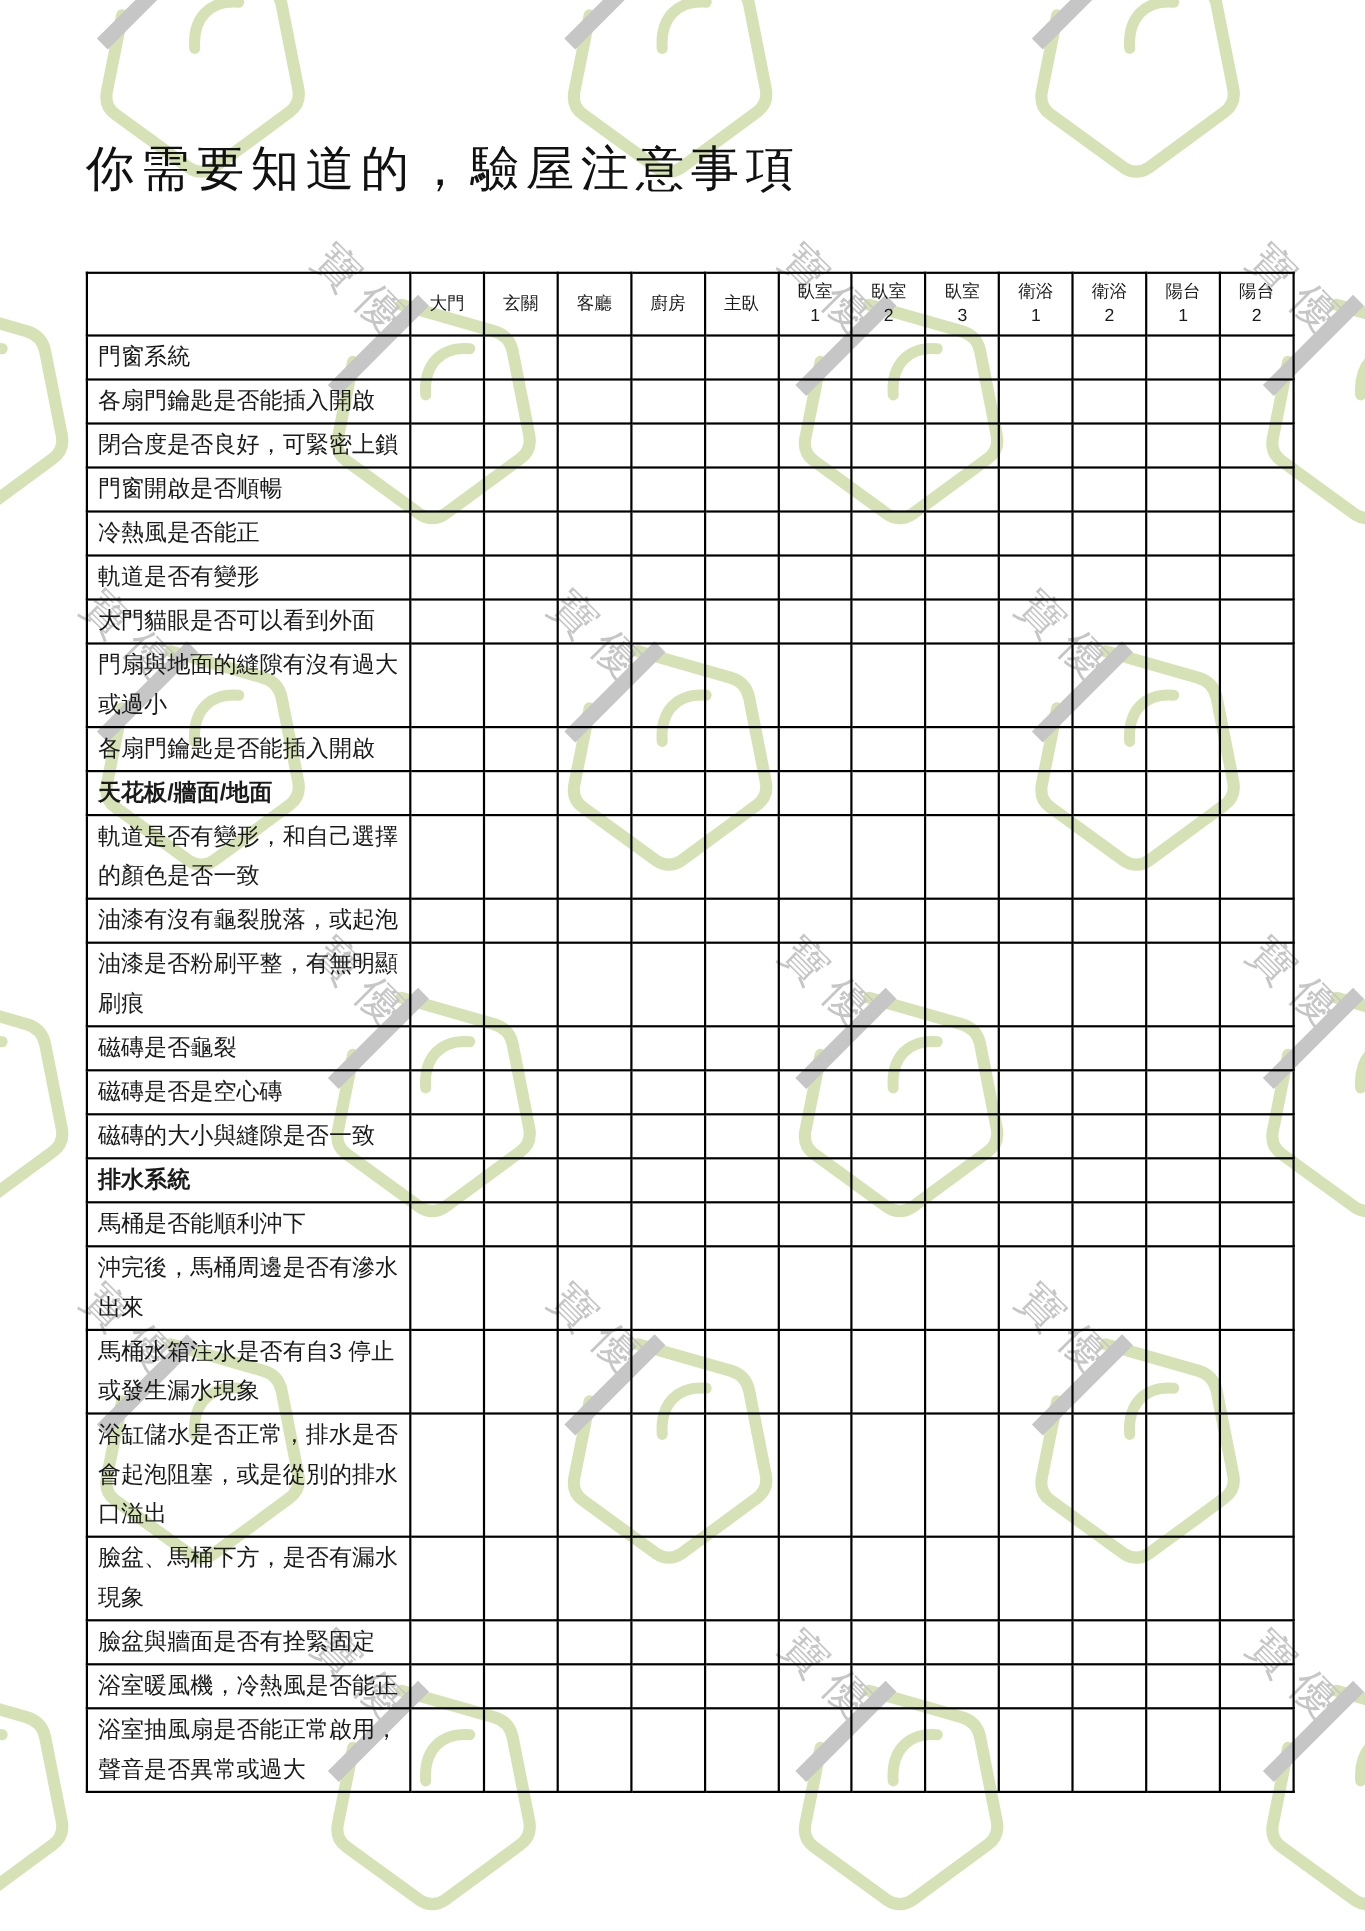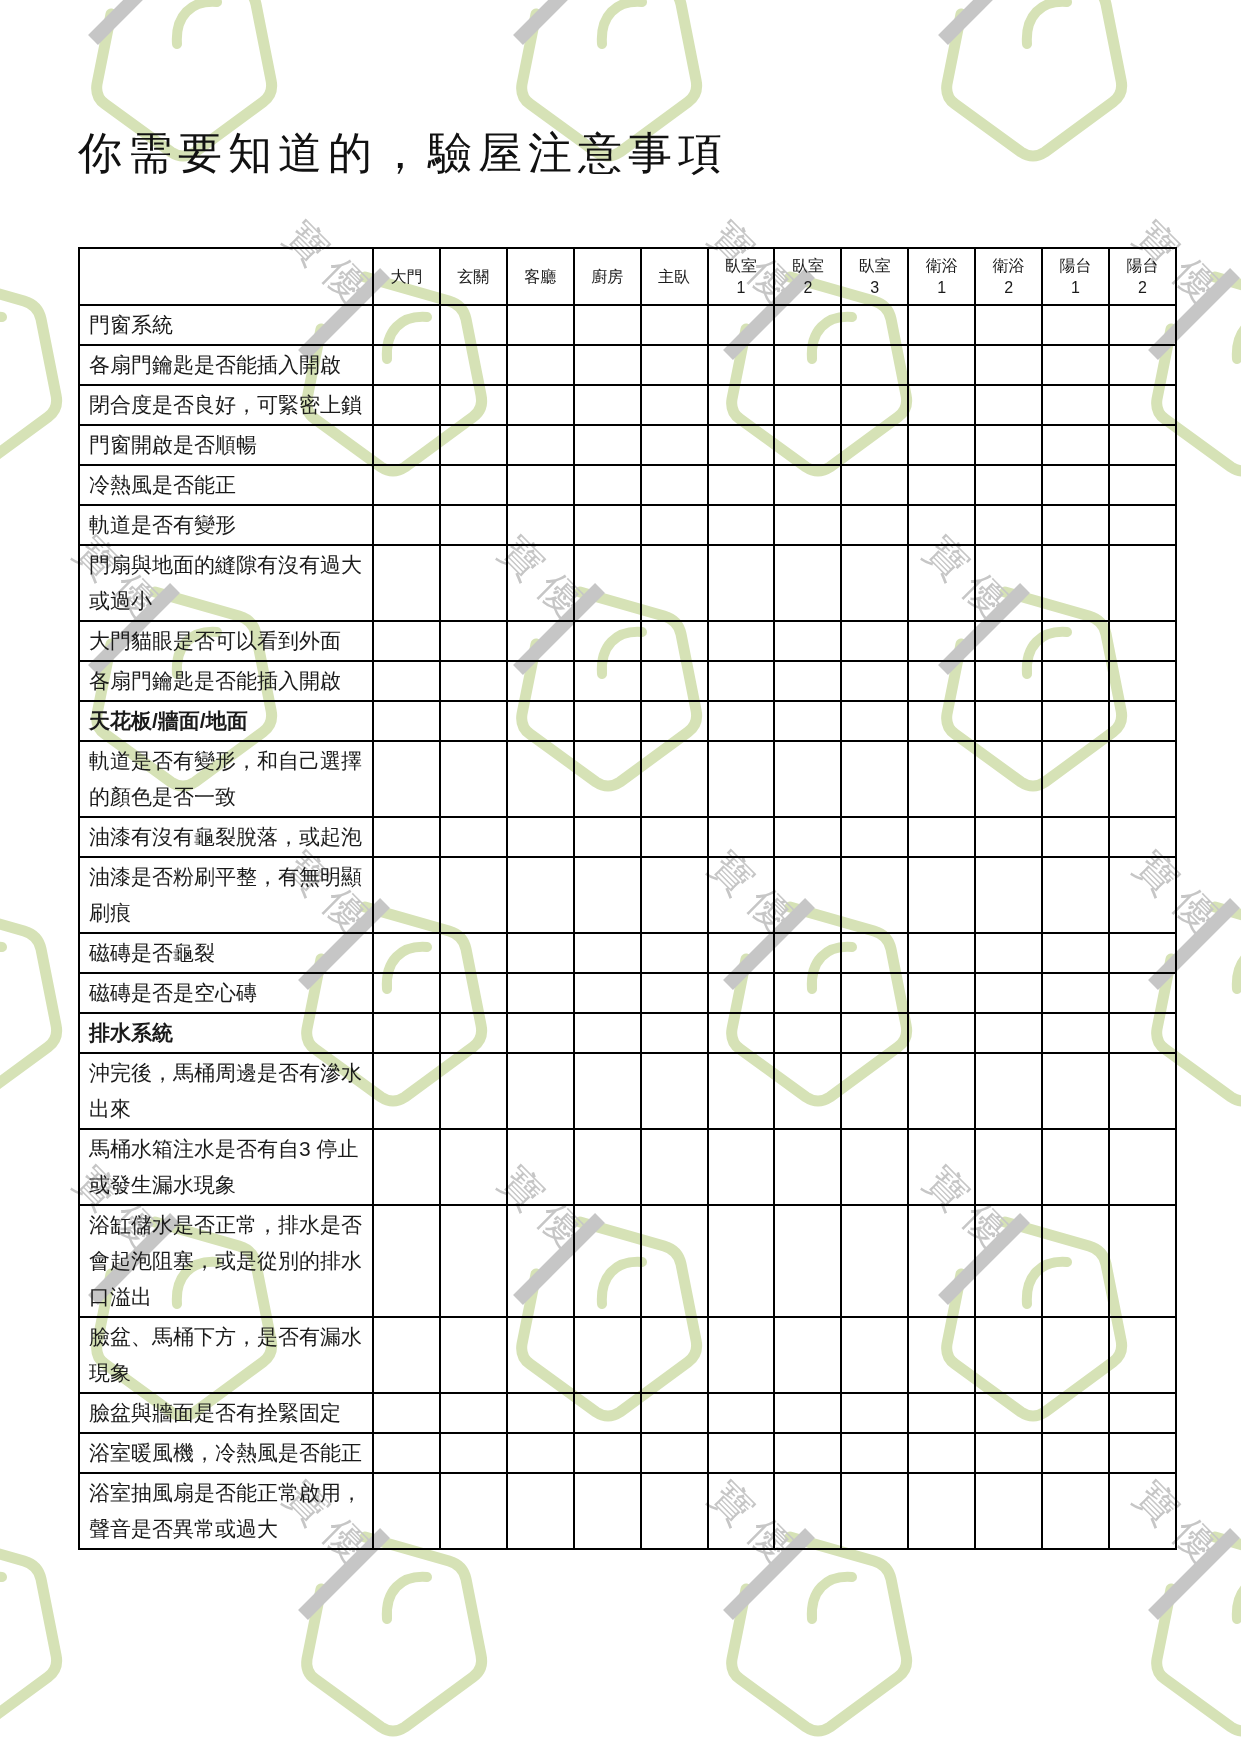--- a/index.html
+++ b/index.html
@@ -266,36 +266,36 @@
           <td class="check-cell"></td>
           <td class="check-cell"></td>
           <td class="check-cell"></td>
           <td class="check-cell"></td>
           <td class="check-cell"></td>
           <td class="check-cell"></td>
           <td class="check-cell"></td>
           <td class="check-cell"></td>
         </tr>
         <tr>
+    <td class="label-cell">大門貓眼是否可以看到外面</td>
+  <td class="check-cell"></td>
+          <td class="check-cell"></td>
+          <td class="check-cell"></td>
+          <td class="check-cell"></td>
+          <td class="check-cell"></td>
+          <td class="check-cell"></td>
+          <td class="check-cell"></td>
+          <td class="check-cell"></td>
+          <td class="check-cell"></td>
+          <td class="check-cell"></td>
+          <td class="check-cell"></td>
+          <td class="check-cell"></td>
+        </tr>
+        <tr>
     <td class="label-cell">門扇與地面的縫隙有沒有過大或過小</td>
-  <td class="check-cell"></td>
-          <td class="check-cell"></td>
-          <td class="check-cell"></td>
-          <td class="check-cell"></td>
-          <td class="check-cell"></td>
-          <td class="check-cell"></td>
-          <td class="check-cell"></td>
-          <td class="check-cell"></td>
-          <td class="check-cell"></td>
-          <td class="check-cell"></td>
-          <td class="check-cell"></td>
-          <td class="check-cell"></td>
-        </tr>
-        <tr>
-    <td class="label-cell">大門貓眼是否可以看到外面</td>
   <td class="check-cell"></td>
           <td class="check-cell"></td>
           <td class="check-cell"></td>
           <td class="check-cell"></td>
           <td class="check-cell"></td>
           <td class="check-cell"></td>
           <td class="check-cell"></td>
           <td class="check-cell"></td>
           <td class="check-cell"></td>
           <td class="check-cell"></td>
@@ -400,36 +400,66 @@
           <td class="check-cell"></td>
           <td class="check-cell"></td>
           <td class="check-cell"></td>
           <td class="check-cell"></td>
           <td class="check-cell"></td>
           <td class="check-cell"></td>
           <td class="check-cell"></td>
           <td class="check-cell"></td>
           <td class="check-cell"></td>
         </tr>
+        <tr>
+    <td class="label-cell">磁磚的大小與縫隙是否一致</td>
+  <td class="check-cell"></td>
+          <td class="check-cell"></td>
+          <td class="check-cell"></td>
+          <td class="check-cell"></td>
+          <td class="check-cell"></td>
+          <td class="check-cell"></td>
+          <td class="check-cell"></td>
+          <td class="check-cell"></td>
+          <td class="check-cell"></td>
+          <td class="check-cell"></td>
+          <td class="check-cell"></td>
+          <td class="check-cell"></td>
+        </tr>
         <tr class="section">
     <td class="label-cell">排水系統</td>
   <td class="check-cell"></td>
           <td class="check-cell"></td>
           <td class="check-cell"></td>
           <td class="check-cell"></td>
           <td class="check-cell"></td>
           <td class="check-cell"></td>
           <td class="check-cell"></td>
           <td class="check-cell"></td>
           <td class="check-cell"></td>
           <td class="check-cell"></td>
           <td class="check-cell"></td>
           <td class="check-cell"></td>
         </tr>
         <tr>
+    <td class="label-cell">馬桶是否能順利沖下</td>
+  <td class="check-cell"></td>
+          <td class="check-cell"></td>
+          <td class="check-cell"></td>
+          <td class="check-cell"></td>
+          <td class="check-cell"></td>
+          <td class="check-cell"></td>
+          <td class="check-cell"></td>
+          <td class="check-cell"></td>
+          <td class="check-cell"></td>
+          <td class="check-cell"></td>
+          <td class="check-cell"></td>
+          <td class="check-cell"></td>
+        </tr>
+        <tr>
     <td class="label-cell">沖完後，馬桶周邊是否有滲水出來</td>
   <td class="check-cell"></td>
           <td class="check-cell"></td>
           <td class="check-cell"></td>
           <td class="check-cell"></td>
           <td class="check-cell"></td>
           <td class="check-cell"></td>
           <td class="check-cell"></td>
           <td class="check-cell"></td>
           <td class="check-cell"></td>

